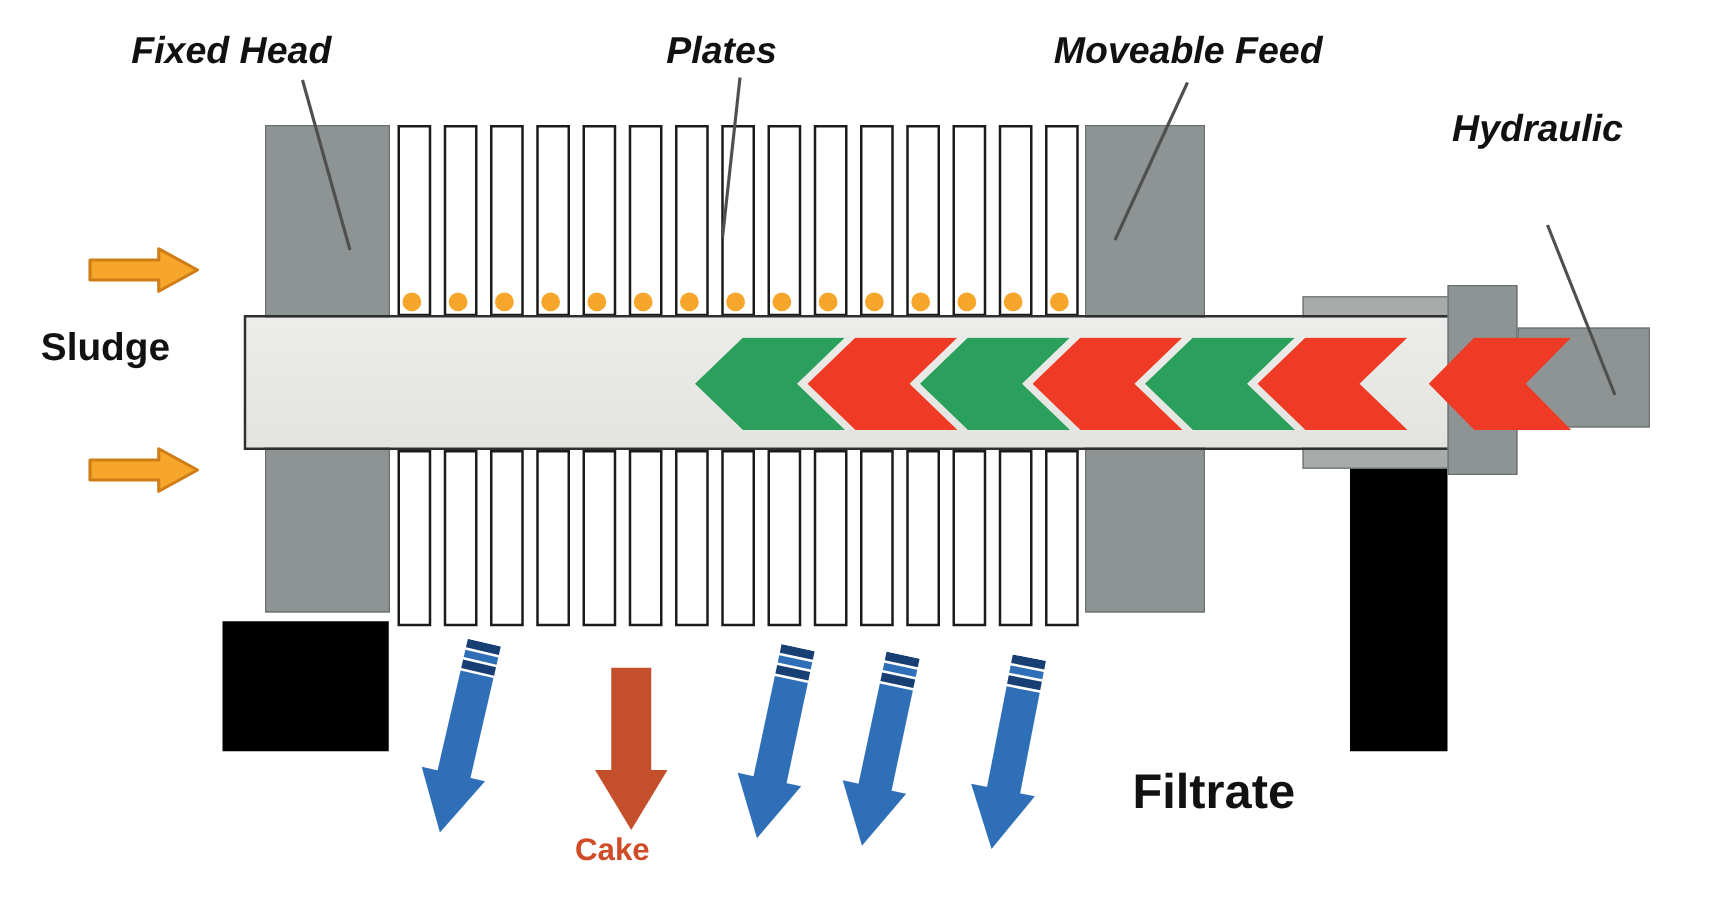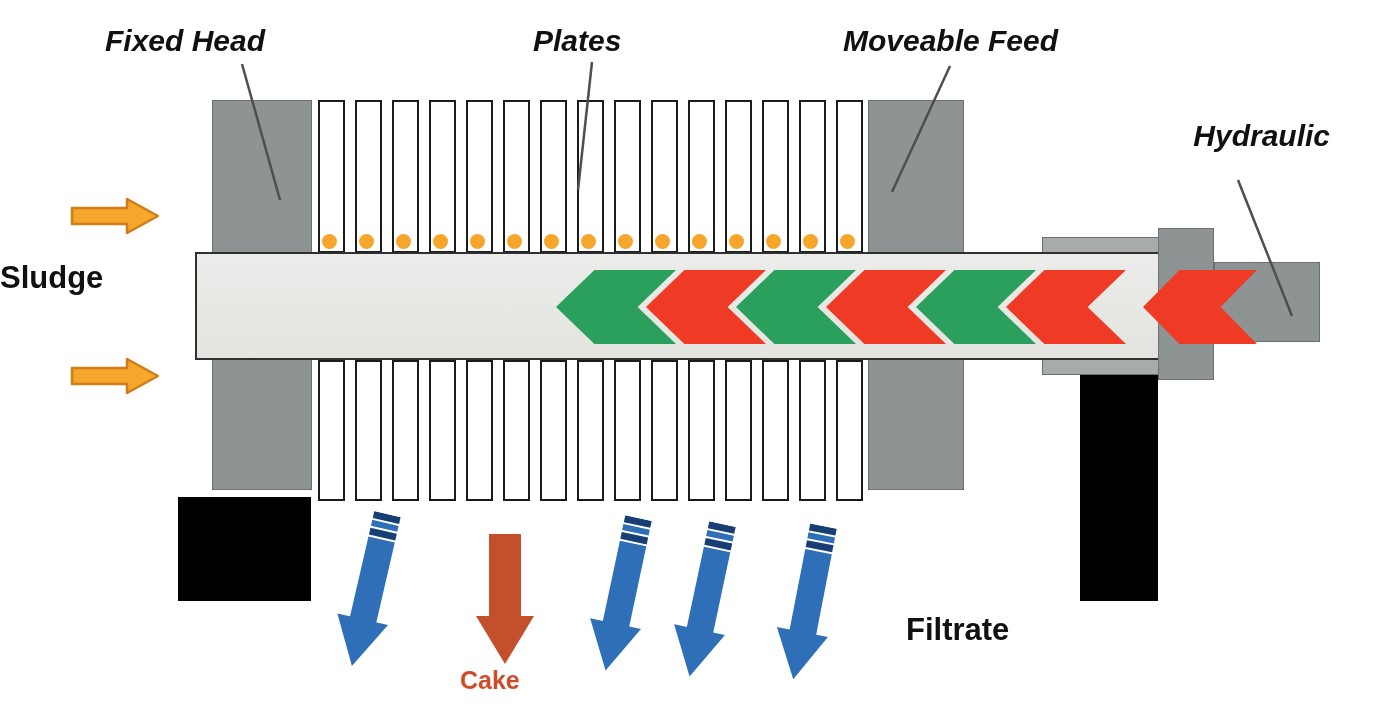--- a/index.html
+++ b/index.html
@@ -53,23 +53,23 @@
   .cake-arrow { position: absolute; left: 476px; top: 534px; }
 
   
   .leaders { position: absolute; left: 0; top: 0; width: 1374px; height: 723px; pointer-events: none; }
 
   
   .label { position: absolute; font-weight: bold; font-style: italic; font-size: 30px; color: #111; white-space: nowrap; }
   .lbl-fixed    { left: 105px; top: 24px; }
   .lbl-plates   { left: 533px; top: 24px; }
   .lbl-moveable { left: 843px; top: 24px; }
-  .lbl-hydraulic { left: 1130px; top: 118px; width: 200px; text-align: right; line-height: 35px; white-space: normal; }
-  .lbl-sludge   { left: 0; top: 260px; width: 136px; text-align: left; line-height: 36px; font-style: normal; font-size: 31px; white-space: normal; }
-  .lbl-filtrate { left: 906px; top: 612px; font-style: normal; font-size: 31px; }
+  .lbl-hydraulic { left: 1130px; top: 86px; width: 200px; text-align: center; line-height: 35px; white-space: normal; }
+  .lbl-sludge   { left: 0; top: 260px; width: 136px; text-align: right; line-height: 36px; font-style: normal; font-size: 31px; white-space: normal; }
+  .lbl-filtrate { left: 906px; top: 612px; font-style: normal; font-size: 39px; }
   .lbl-cake     { left: 460px; top: 666px; font-style: normal; font-size: 25px; color: var(--cake-text, #d04b27); }
 </style>
 </head>
 <body>
 
 <div class="canvas">
 
   <div class="block left-base"></div>
   <div class="block right-leg"></div>
 

